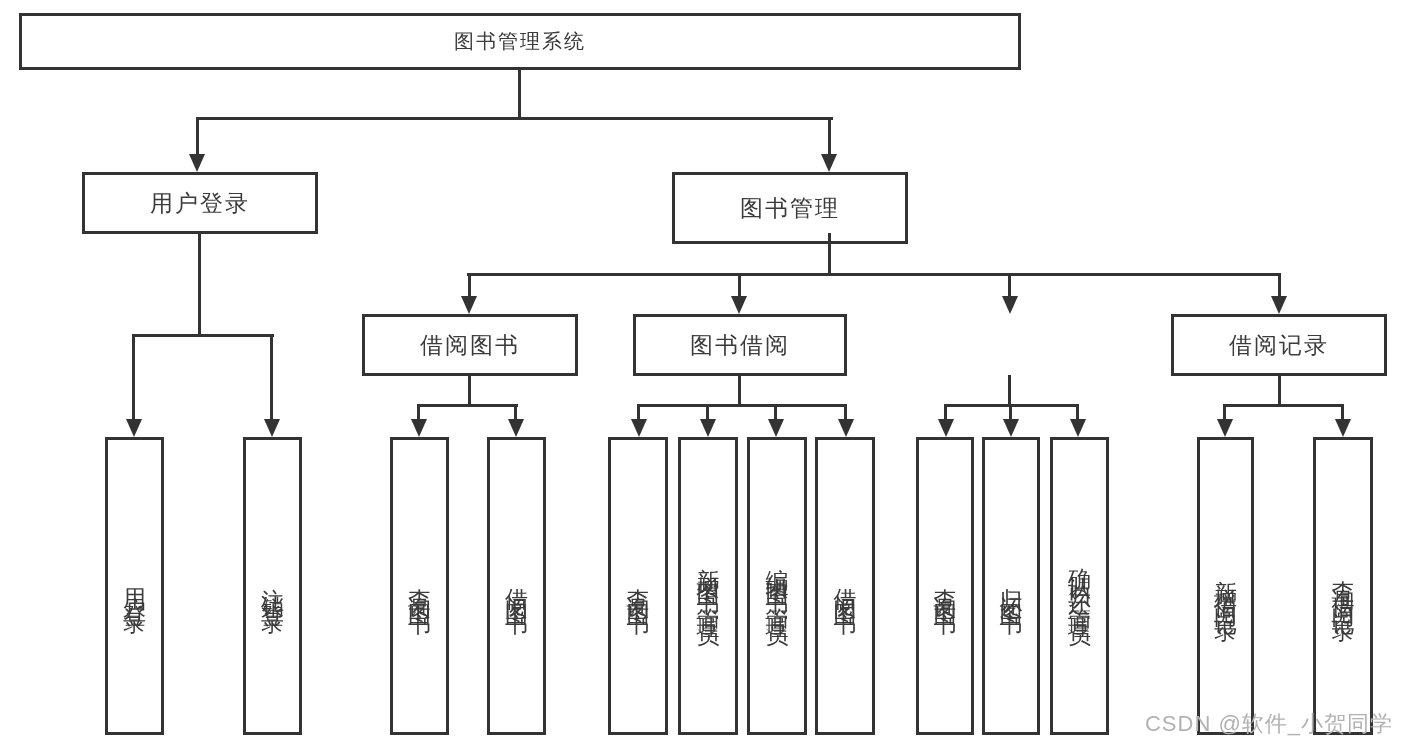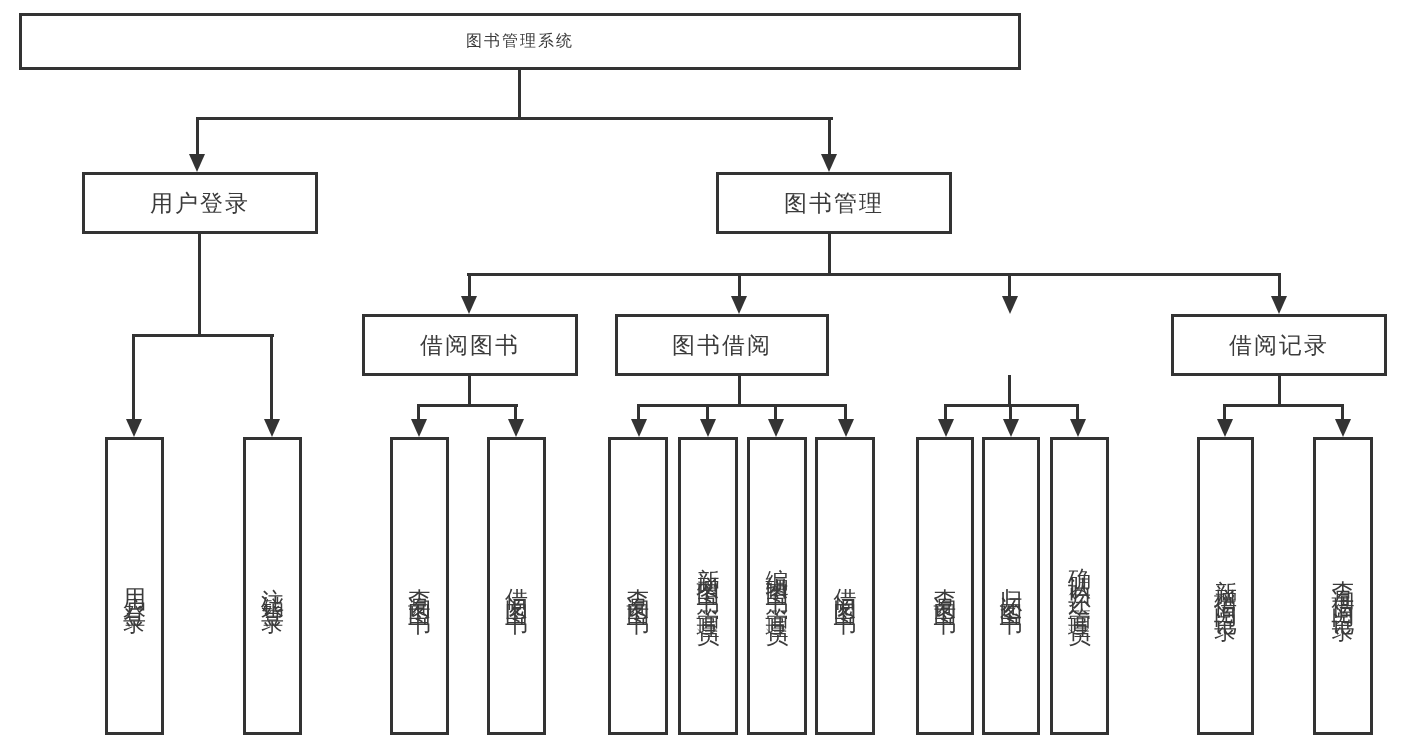--- a/index.html
+++ b/index.html
@@ -5,21 +5,21 @@
   html,body{margin:0;padding:0;background:#ffffff;}
   .canvas{
     position:relative;width:1405px;height:747px;background:#ffffff;overflow:hidden;
     font-family:"Liberation Sans","DejaVu Sans",sans-serif;color:#3b3b3b;
   }
   .box{
     position:absolute;box-sizing:border-box;background:#ffffff;
     border:3px solid #333333;display:flex;align-items:center;justify-content:center;
   }
   .hlabel{font-size:23px;letter-spacing:2px;white-space:nowrap;}
-  .root .hlabel{font-size:16px;}
+  .root .hlabel{font-size:20px;}
   .vlabel{
     writing-mode:vertical-rl;text-orientation:mixed;
     font-size:23px;letter-spacing:8px;line-height:1;white-space:nowrap;
   }
   .ln{position:absolute;background:#333333;}
   .arrow{
     position:absolute;width:0;height:0;
     border-left:8px solid transparent;border-right:8px solid transparent;
     border-top:18px solid #333333;
   }
@@ -34,29 +34,29 @@
 <div class="canvas">
 
   <div class="box root" style="left:19px;top:13px;width:1002px;height:57px">
     <span class="hlabel">图书管理系统</span>
   </div>
 
   <div class="box" style="left:82px;top:172px;width:236px;height:62px">
     <span class="hlabel">用户登录</span>
   </div>
 
-  <div class="box" style="left:716px;top:172px;width:236px;height:62px">
+  <div class="box" style="left:672px;top:172px;width:236px;height:72px">
     <span class="hlabel">图书管理</span>
   </div>
 
   <div class="box" style="left:362px;top:314px;width:216px;height:62px">
     <span class="hlabel">借阅图书</span>
   </div>
 
-  <div class="box" style="left:615px;top:314px;width:214px;height:62px">
+  <div class="box" style="left:633px;top:314px;width:214px;height:62px">
     <span class="hlabel">图书借阅</span>
   </div>
 
 
   <div class="box" style="left:1171px;top:314px;width:216px;height:62px">
     <span class="hlabel">借阅记录</span>
   </div>
 
   <div class="box" style="left:105px;top:437px;width:59px;height:298px">
     <span class="vlabel">用户登录</span>
@@ -154,14 +154,15 @@
   <div class="ln" style="left:1076px;top:404px;width:3px;height:15px"></div>
   <div class="arrow" style="left:1070px;top:419px"></div>
 
   <div class="ln" style="left:1278px;top:375px;width:3px;height:31px"></div>
   <div class="ln" style="left:1223px;top:404px;width:121px;height:3px"></div>
   <div class="ln" style="left:1223px;top:404px;width:3px;height:15px"></div>
   <div class="arrow" style="left:1217px;top:419px"></div>
   <div class="ln" style="left:1341px;top:404px;width:3px;height:15px"></div>
   <div class="arrow" style="left:1335px;top:419px"></div>
 
+  <div class="watermark">CSDN @软件_小贺同学</div>
 
 </div>
 
 </body></html>

